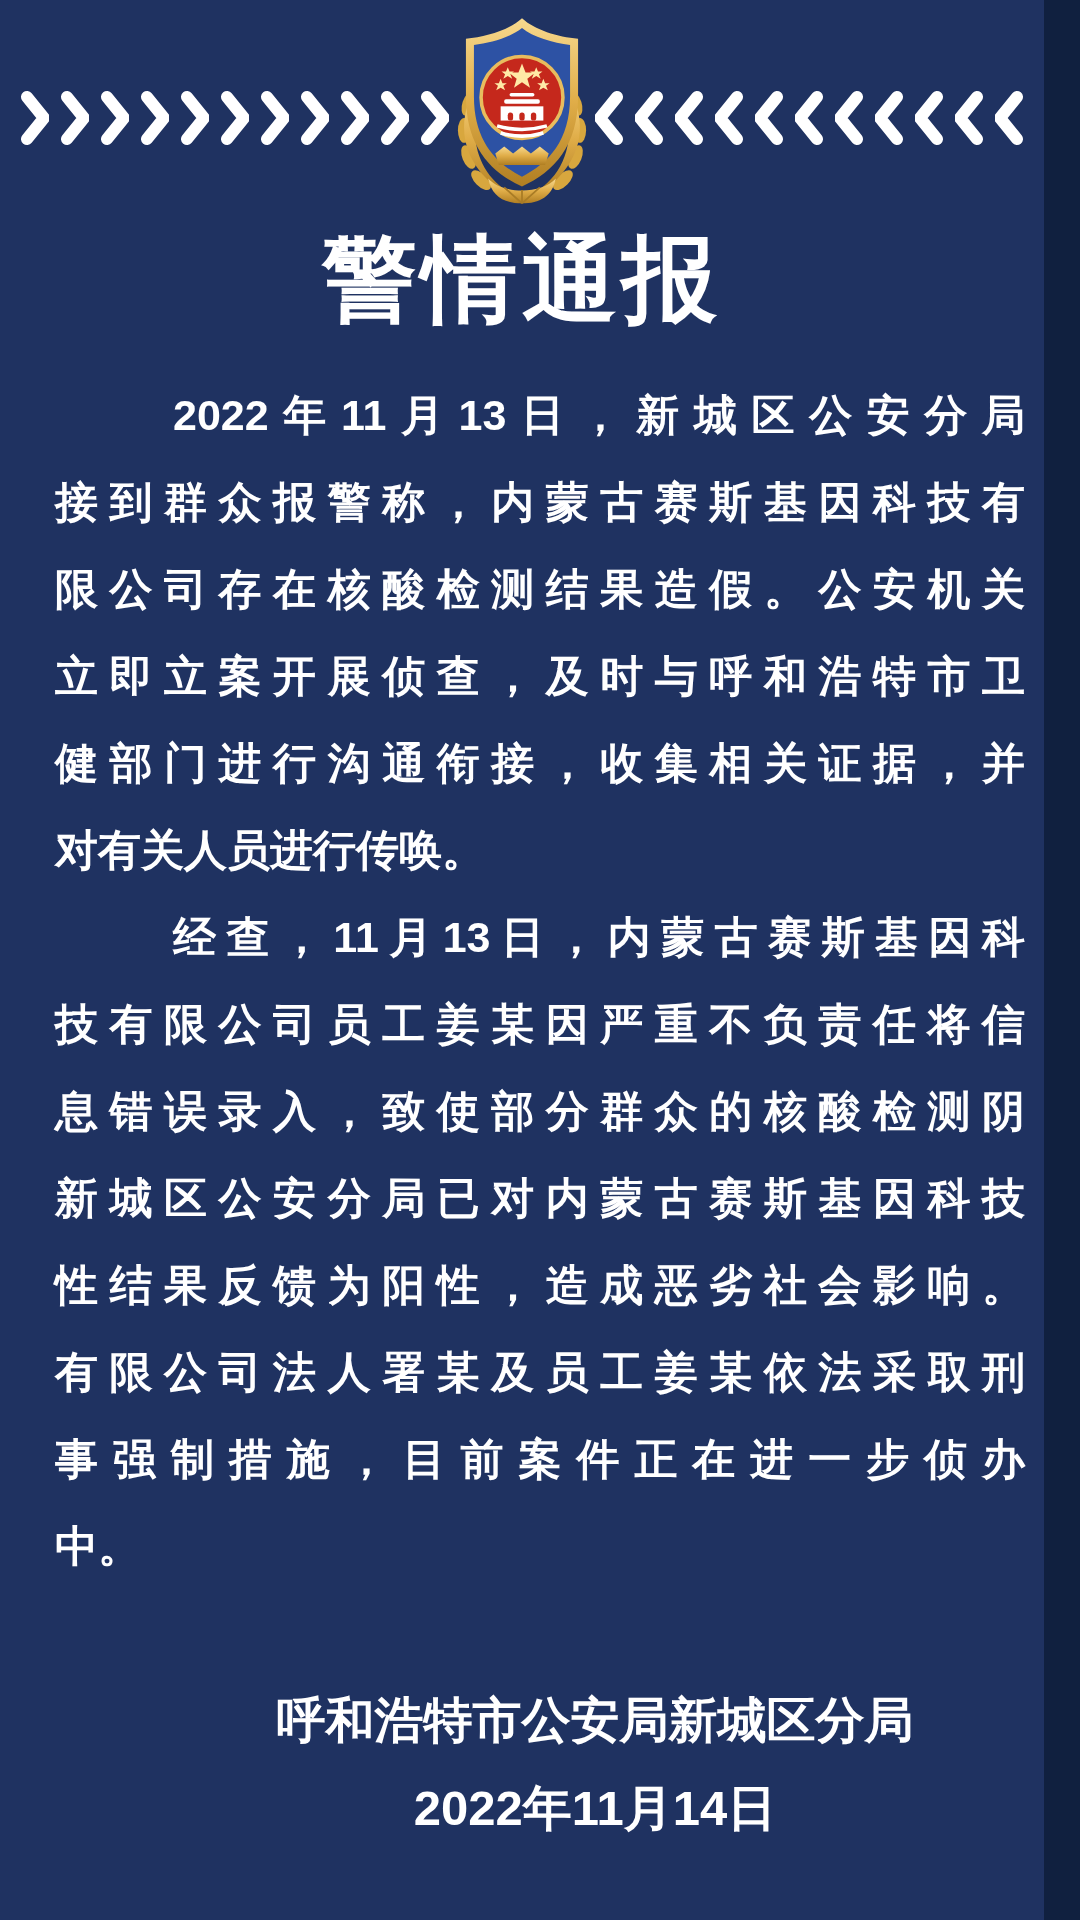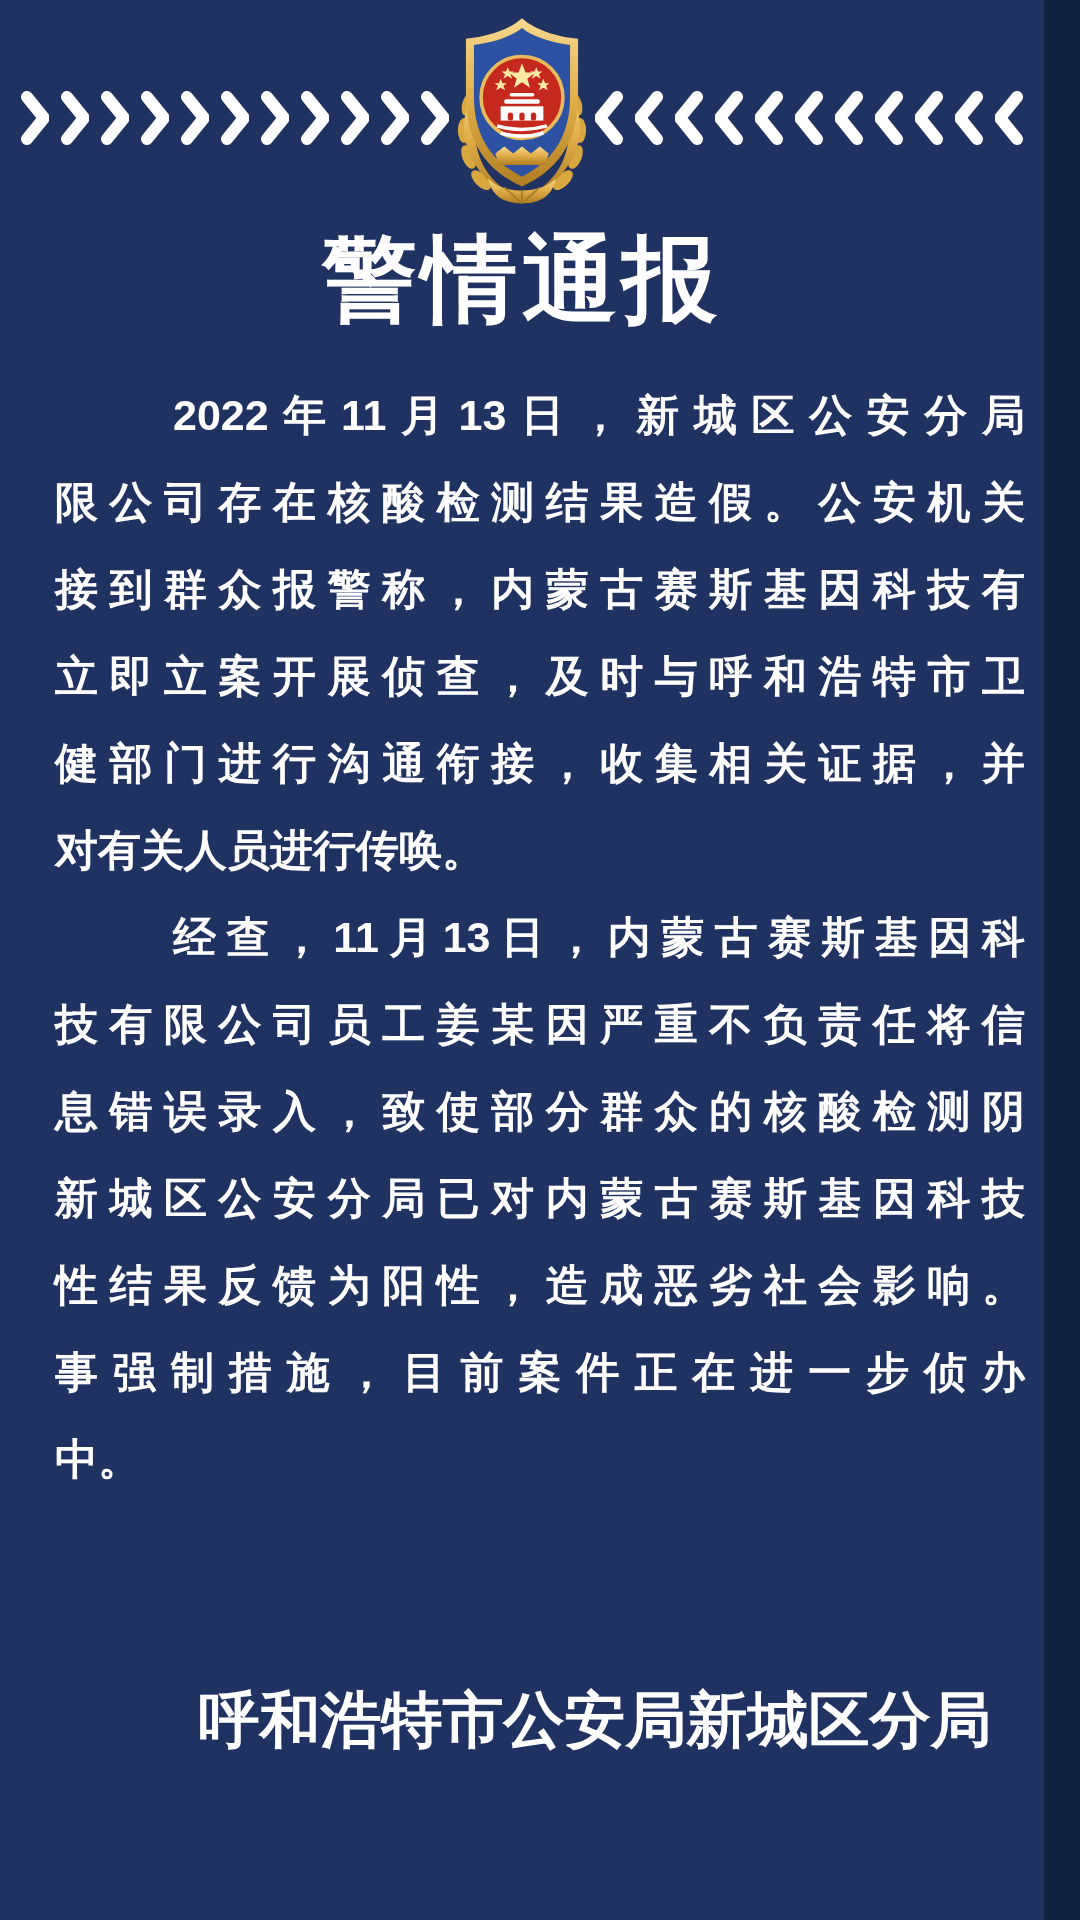--- a/index.html
+++ b/index.html
@@ -19,21 +19,21 @@
   
   .title{position:absolute;top:226px;left:0;width:100%;text-align:center;
          font-size:95px;line-height:1.12;letter-spacing:5px;white-space:nowrap;}
   
   .bodytext{position:absolute;top:372px;left:55px;width:970px;font-size:43px;}
   .line{line-height:87px;height:87px;text-align:justify;text-align-last:justify;overflow:visible;}
   .line.indent{text-indent:118px;}
   .line.nojust{text-align:right;text-align-last:left;}
   
   .footer{position:absolute;top:1676px;left:0;width:100%;box-sizing:border-box;
-          padding-left:146px;text-align:center;font-size:61px;}
+          padding-left:146px;text-align:center;font-size:49px;}
   .footer div{line-height:88px;white-space:nowrap;}
 </style>
 </head>
 <body>
 
 <div class="page">
 
   <div>
     <div class="chevrow left">
       <svg class="chev" viewBox="0 0 29 56">
@@ -161,31 +161,33 @@
         <svg class="chev" viewBox="0 0 29 56">
         <path d="M22 7 L5 28 L22 49" fill="none" stroke="#ffffff" stroke-width="12" stroke-linecap="round" stroke-linejoin="round"></path>
       </svg>
       </div>
   </div>
 
   <div class="title">警情通报</div>
 
   <div class="bodytext">
     <div class="line indent">2022年11月13日，新城区公安分局</div>
+    <div class="line">接到群众报警称，内蒙古赛斯基因科技有</div>
     <div class="line">限公司存在核酸检测结果造假。公安机关</div>
-    <div class="line">接到群众报警称，内蒙古赛斯基因科技有</div>
     <div class="line">立即立案开展侦查，及时与呼和浩特市卫</div>
     <div class="line">健部门进行沟通衔接，收集相关证据，并</div>
     <div class="line nojust">对有关人员进行传唤。</div>
     <div class="line indent">经查，11月13日，内蒙古赛斯基因科</div>
     <div class="line">技有限公司员工姜某因严重不负责任将信</div>
     <div class="line">息错误录入，致使部分群众的核酸检测阴</div>
     <div class="line">新城区公安分局已对内蒙古赛斯基因科技</div>
     <div class="line">性结果反馈为阳性，造成恶劣社会影响。</div>
+    <div class="line">有限公司法人署某及员工姜某依法采取刑</div>
     <div class="line">事强制措施，目前案件正在进一步侦办</div>
     <div class="line nojust">中。</div>
   </div>
 
   <div class="footer">
     <div>呼和浩特市公安局新城区分局</div>
+    <div>2022年11月14日</div>
   </div>
 
 </div>
 
 </body></html>

